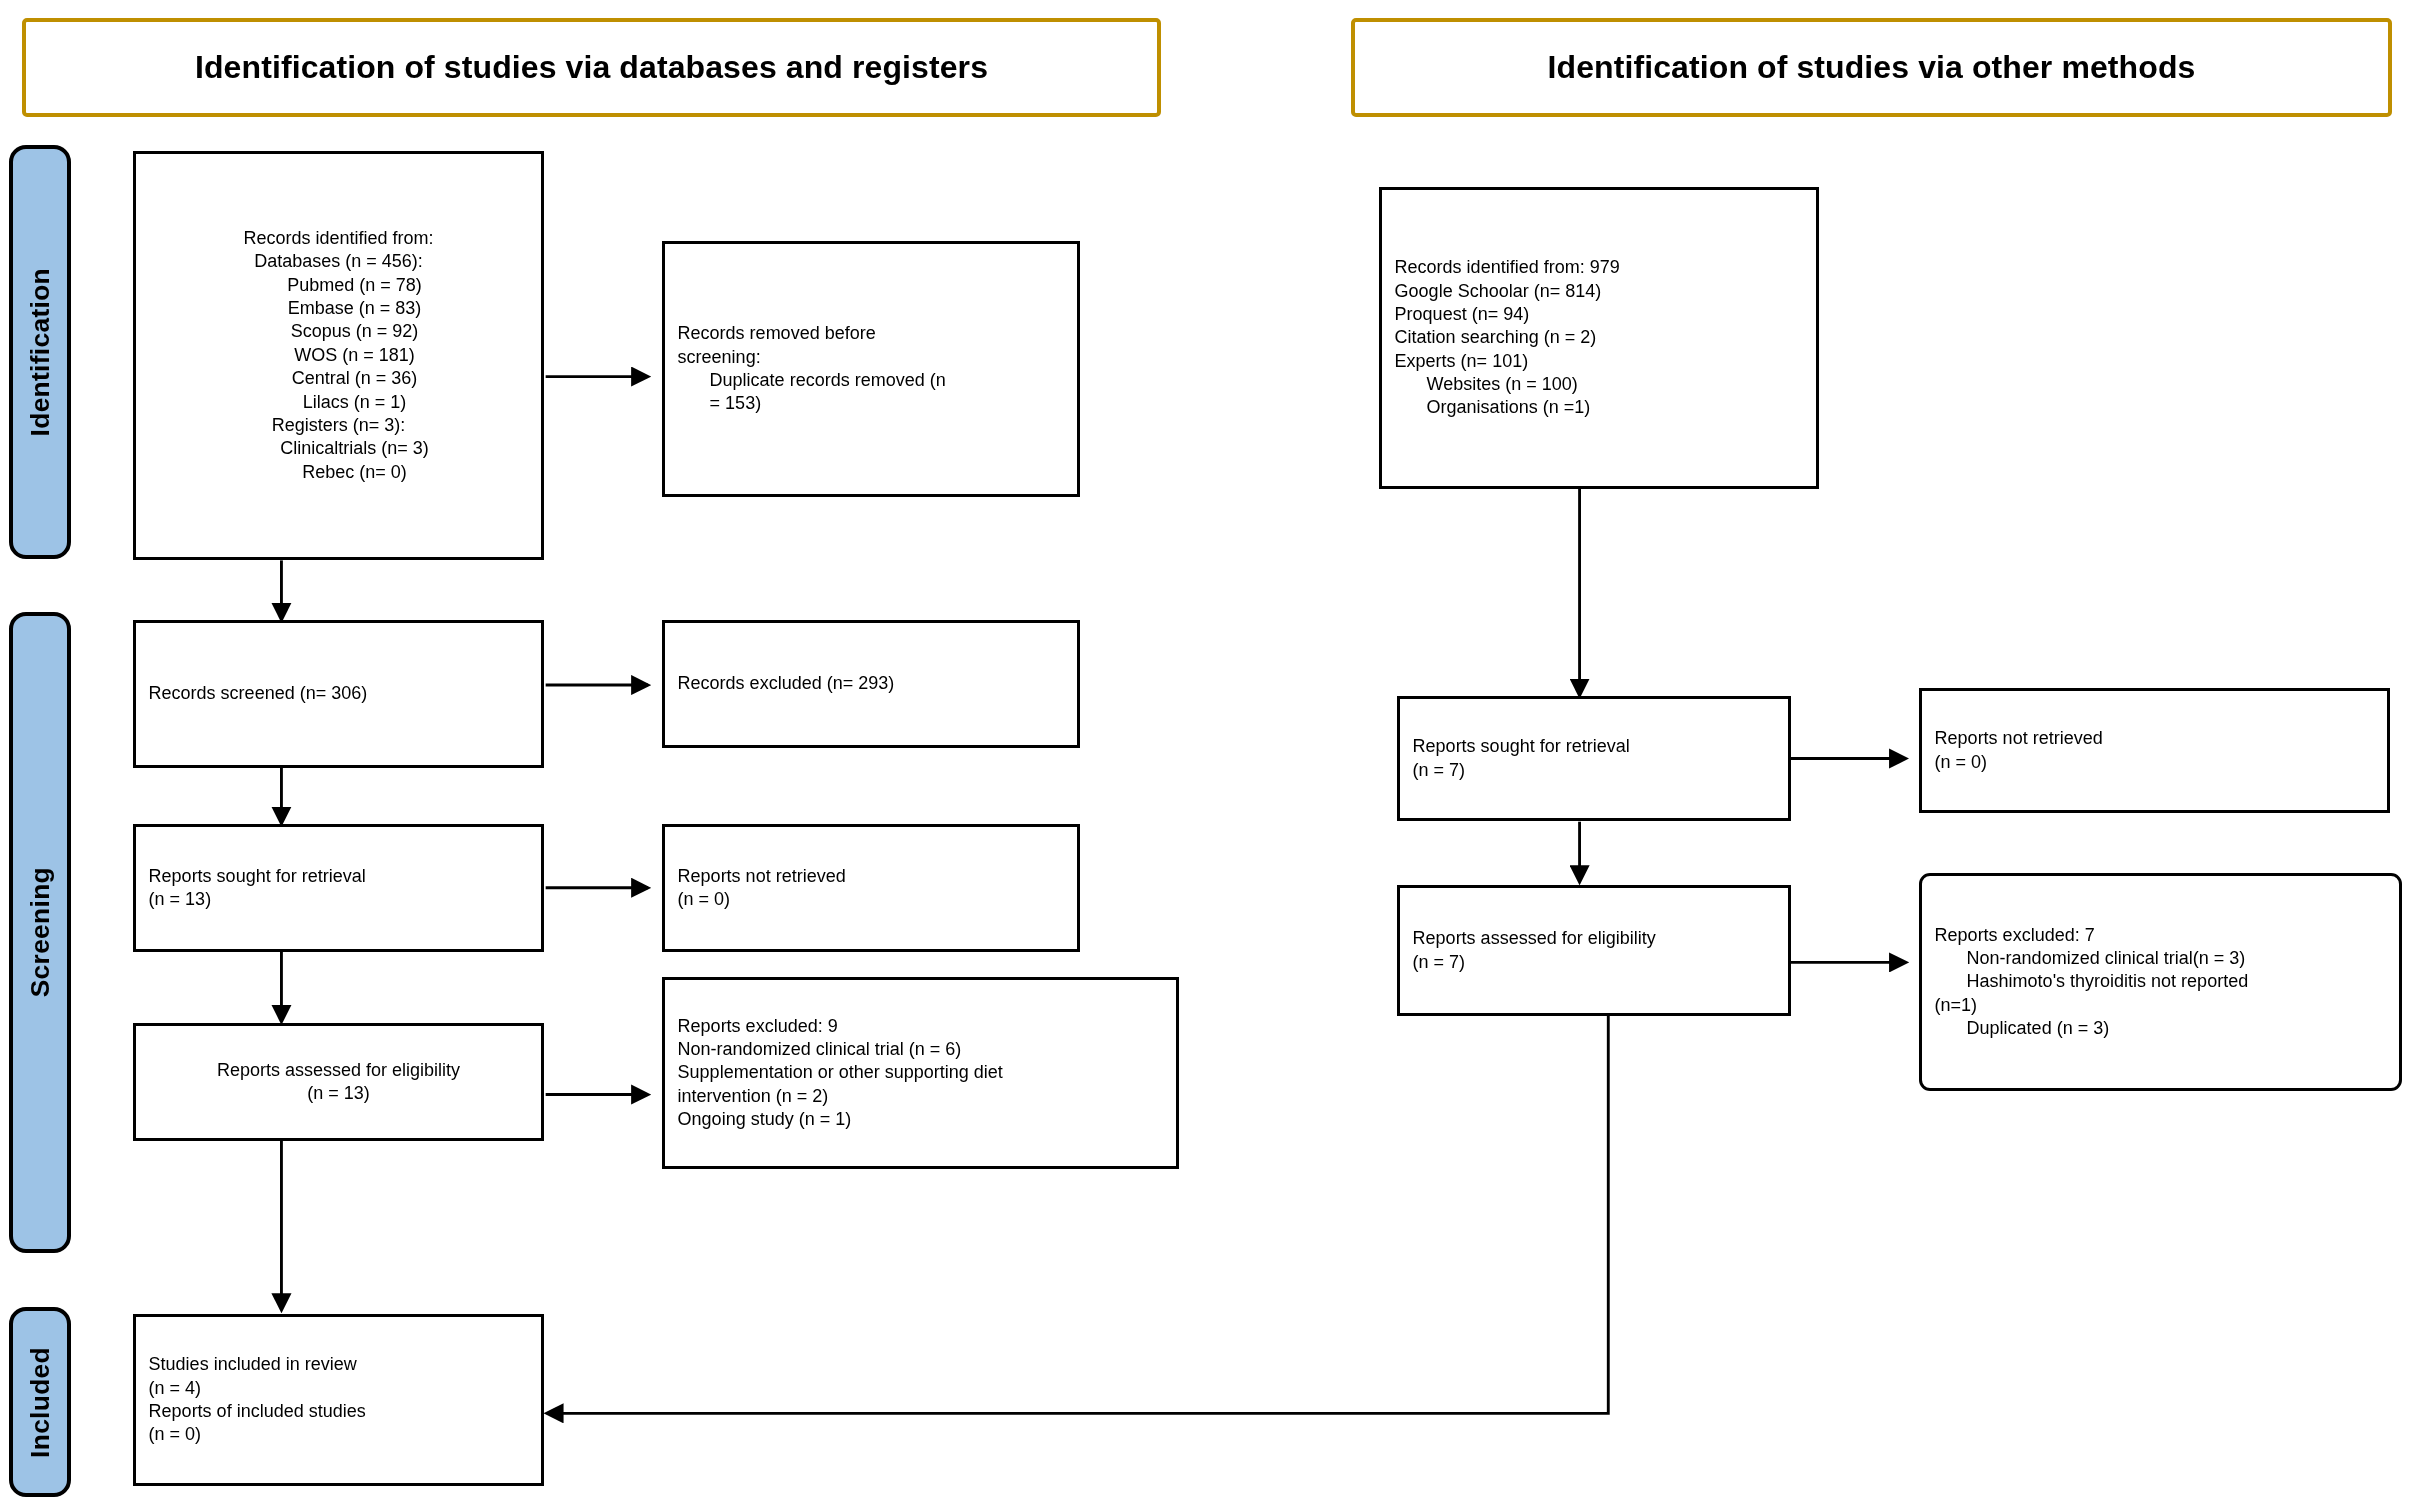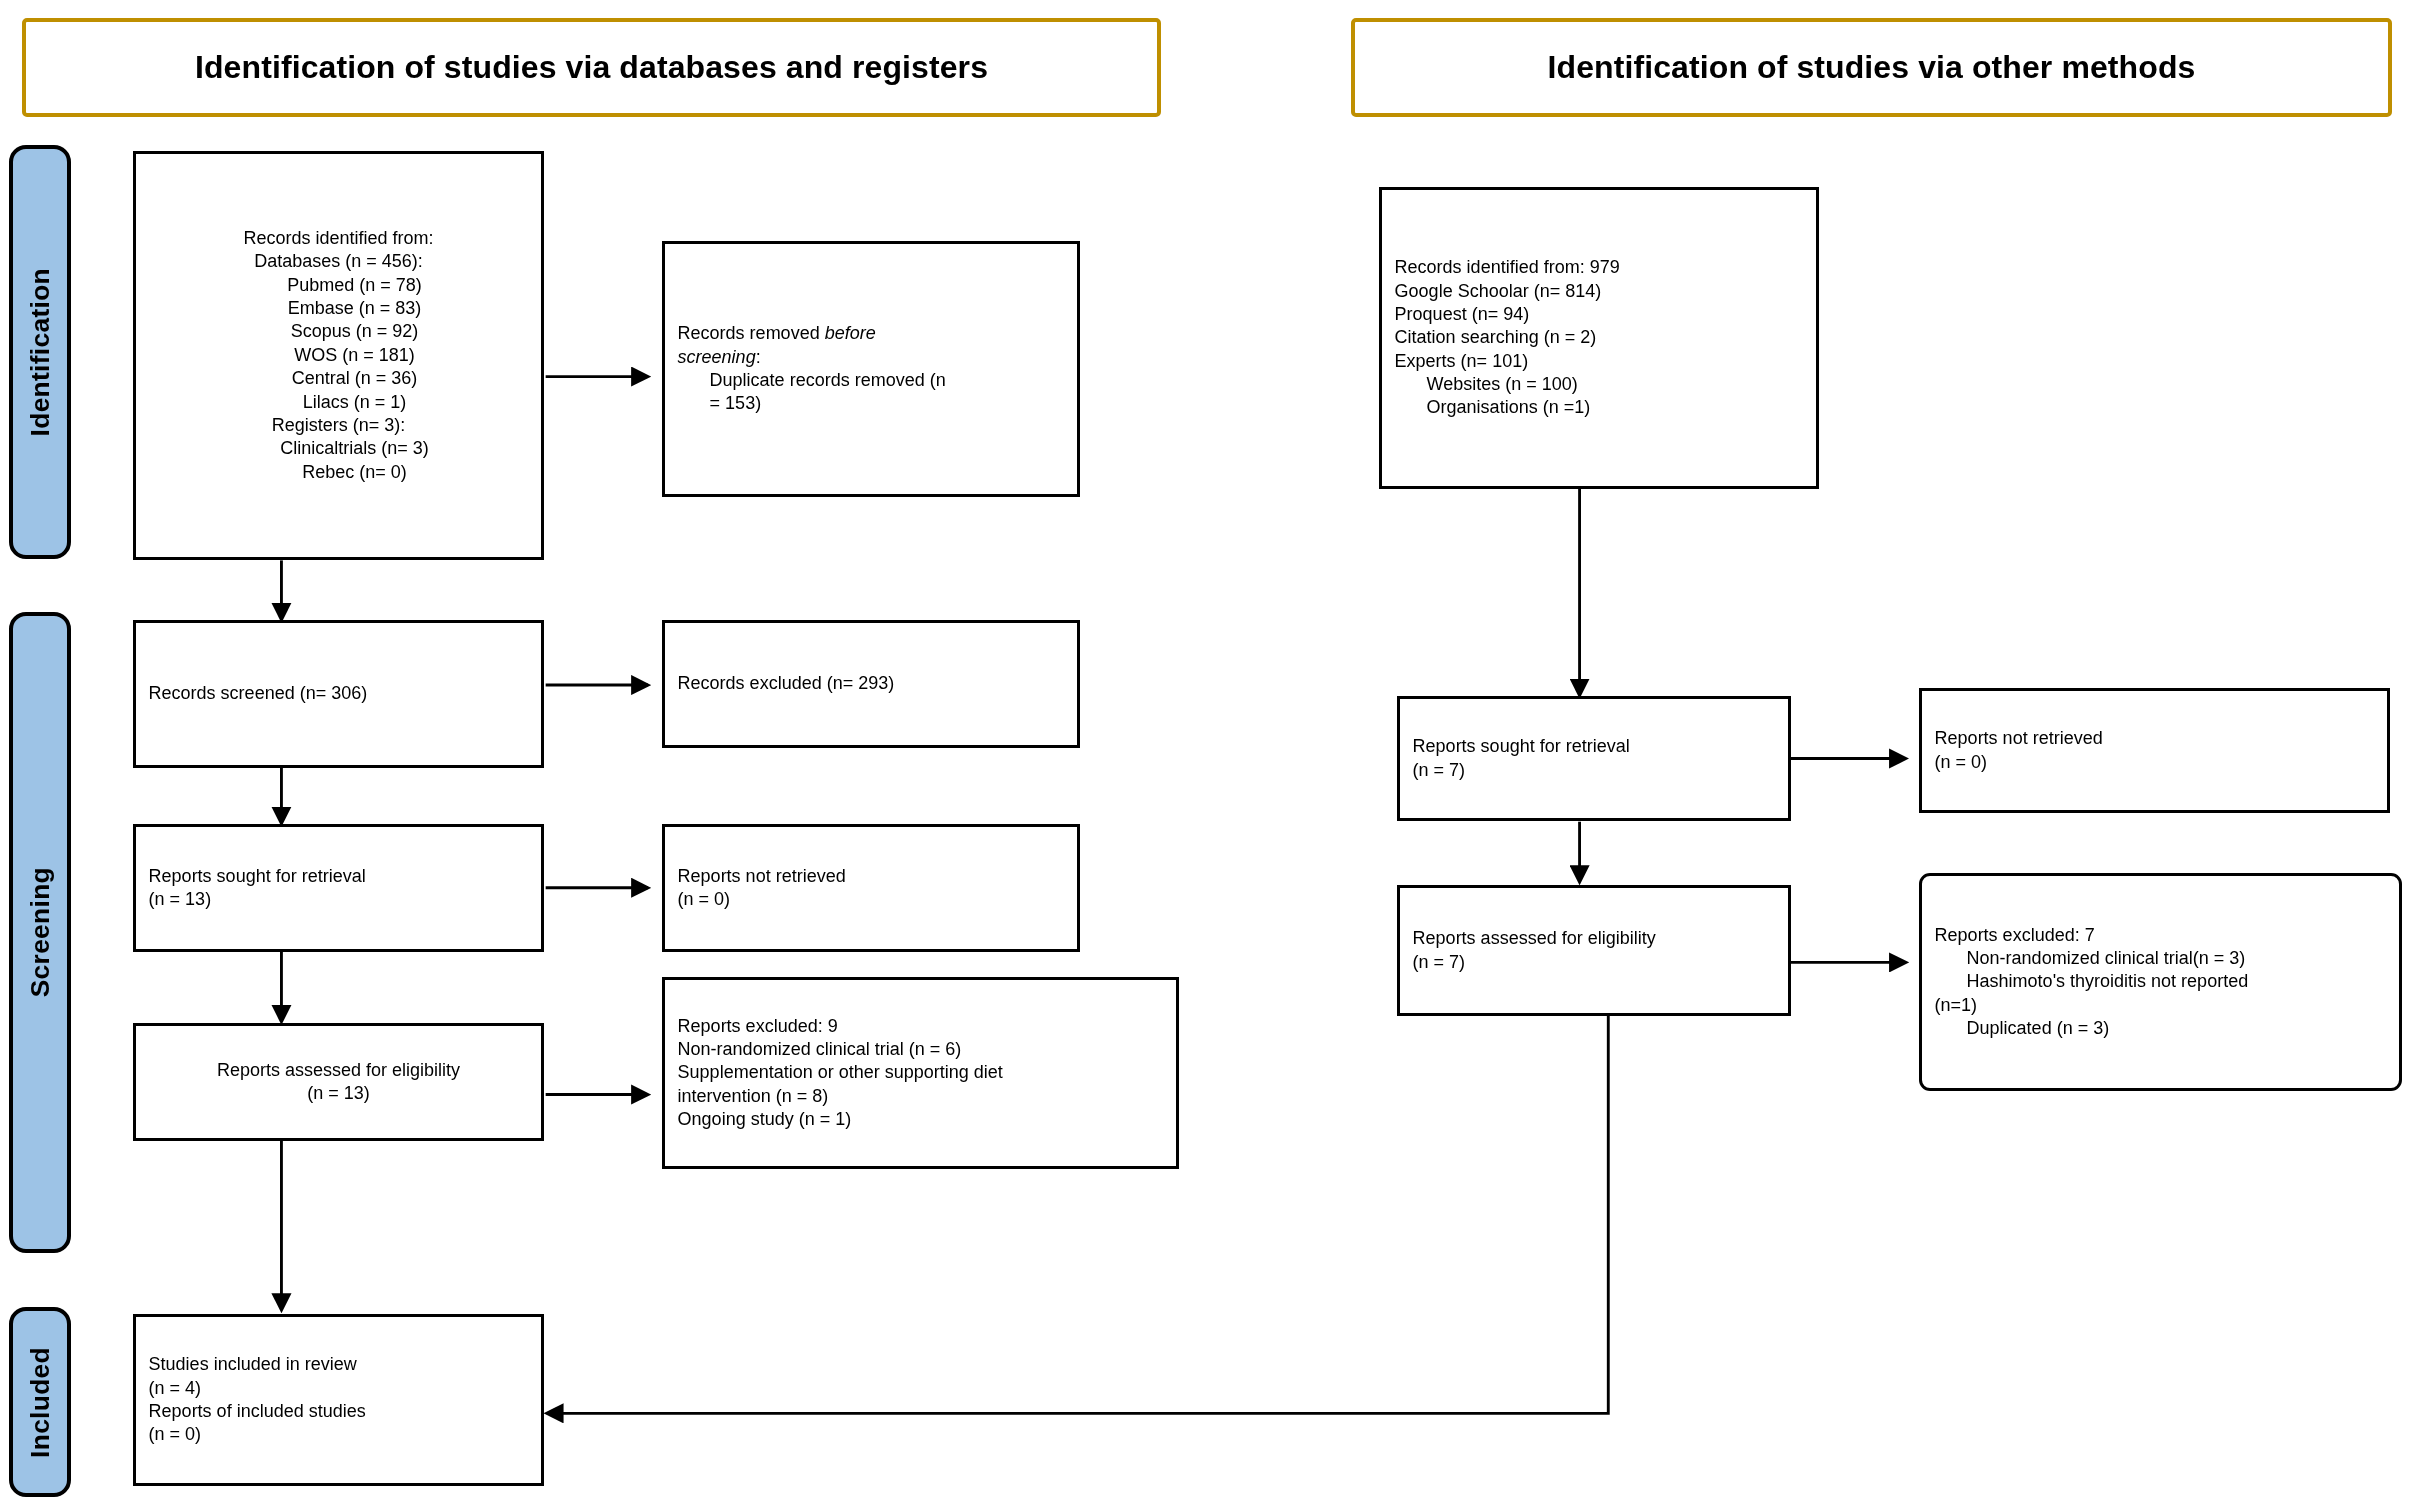--- a/index.html
+++ b/index.html
@@ -76,21 +76,21 @@
     box-sizing: border-box;
   }
   .box .ln {
     font-size: 18px;
     line-height: 1.30;
     color: #000000;
     white-space: pre-wrap;
   }
   .box.center .lines { text-align: center; }
   .box.left .lines   { text-align: left; }
-  .ital { font-style: italic; }
+  .ital { }
 
   
   .i0 { margin-left: 0px; }
   .i1 { margin-left: 32px; }
 
   
   .conn {
     position: absolute;
     top: 0; left: 0;
     width: 2413px;
@@ -213,21 +213,21 @@
       <div class="ln i0">Reports assessed for eligibility</div>
       <div class="ln i0">(n = 13)</div>
     </div>
   </div>
 
   <div class="box left" style="left:662px; top:977px; width:517px; height:192px;">
     <div class="lines">
       <div class="ln i0">Reports excluded: 9</div>
       <div class="ln i0">Non-randomized clinical trial (n = 6)</div>
       <div class="ln i0">Supplementation or other supporting diet</div>
-      <div class="ln i0">intervention (n = 8)</div>
+      <div class="ln i0">intervention (n = 2)</div>
       <div class="ln i0">Ongoing study (n = 1)</div>
     </div>
   </div>
 
   <div class="box left" style="left:133px; top:1314px; width:411px; height:172px;">
     <div class="lines">
       <div class="ln i0">Studies included in review</div>
       <div class="ln i0">(n = 4)</div>
       <div class="ln i0">Reports of included studies</div>
       <div class="ln i0">(n = 0)</div>

